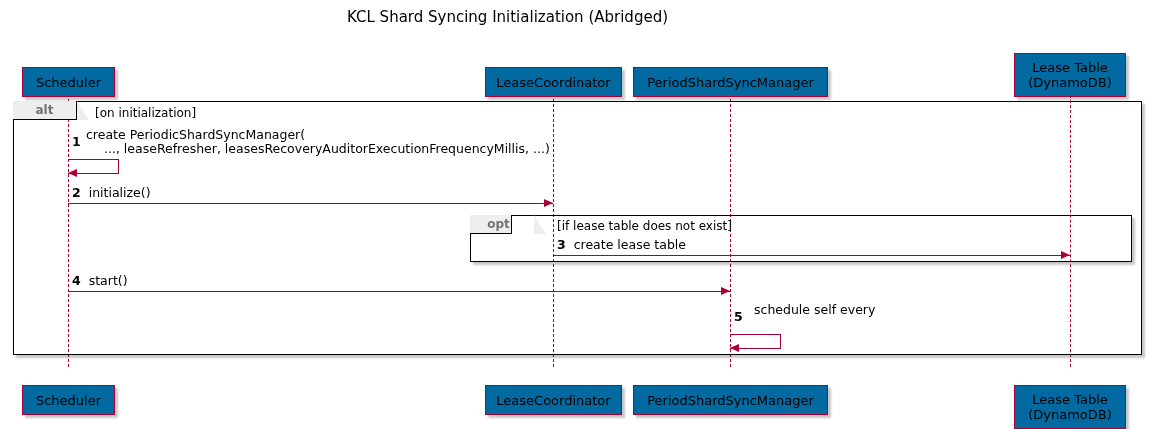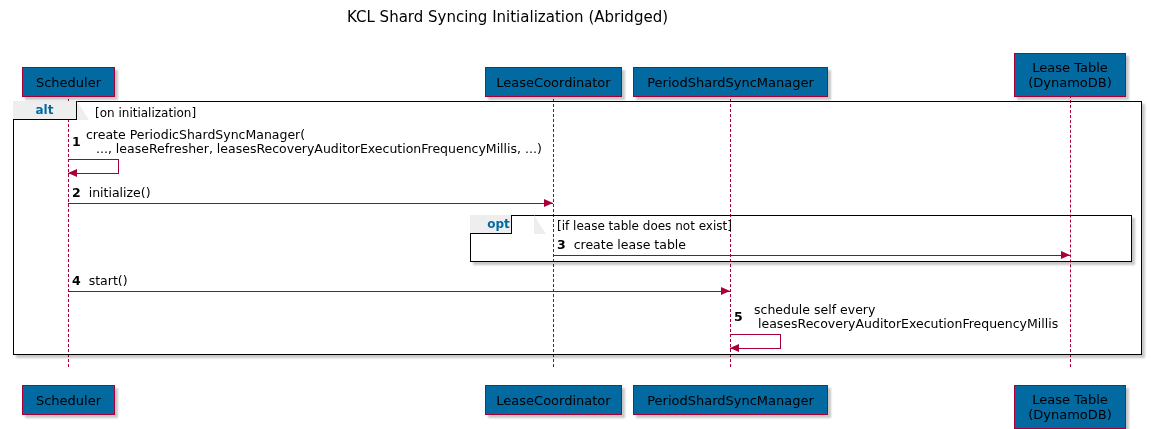--- a/index.html
+++ b/index.html
@@ -66,21 +66,21 @@
     background: rgba(255,255,255,0);
   }
   .fragment-label {
     position: absolute;
     box-sizing: border-box;
     background: #EEEEEE;
     border-right: 1.7px solid #000000;
     border-bottom: 1.7px solid #000000;
     font-size: 12px;
     font-weight: bold;
-    color: #0369a1;
+    color: #737373;
     text-align: center;
     line-height: 18px;
     height: 19px;
   }
   .fragment-label-notch {
     position: absolute;
     width: 0;
     height: 0;
     border-style: solid;
     border-width: 19px 0 0 12px;
@@ -155,21 +155,21 @@
   <div class="lifeline" style="left:1070px; top:90px; height:277px;"></div>
 
   <div class="fragment shadowed" style="left:13px; top:101px; width:1129px; height:254px;"></div>
   <div class="fragment-label" style="left:13px; top:101px; width:64px;">alt</div>
   <div class="fragment-label-notch" style="left:77px; top:101px;"></div>
   <div class="fragment-guard" style="left:95px; top:106px;">[on initialization]</div>
 
   <div class="msg-label" style="left:72px; top:128px;">
     <span class="msg-seq" style="position:absolute; left:0px; top:7px;">1</span>
     <span style="display:block; margin-left:14px;">create PeriodicShardSyncManager(</span>
-    <span style="display:block; margin-left:24px;">..., leaseRefresher, leasesRecoveryAuditorExecutionFrequencyMillis, ...)</span>
+    <span style="display:block; margin-left:32px;">..., leaseRefresher, leasesRecoveryAuditorExecutionFrequencyMillis, ...)</span>
   </div>
   <div class="self-loop" style="left:68px; top:159px; width:51px; height:15px;"></div>
   <div class="arrowhead left" style="left:68px; top:169px;"></div>
 
   <div class="msg-label" style="left:72px; top:186px;">
     <span class="msg-seq">2</span>
     <span style="margin-left:4px;">initialize()</span>
   </div>
   <div class="msg-line" style="left:68px; top:203px; width:485px;"></div>
   <div class="arrowhead right" style="left:544px; top:198.5px;"></div>
@@ -189,21 +189,20 @@
   <div class="msg-label" style="left:72px; top:274px;">
     <span class="msg-seq">4</span>
     <span style="margin-left:4px;">start()</span>
   </div>
   <div class="msg-line" style="left:68px; top:291px; width:662px;"></div>
   <div class="arrowhead right" style="left:721px; top:286.5px;"></div>
 
   <div class="msg-label" style="left:734px; top:303px;">
     <span class="msg-seq" style="position:absolute; left:0px; top:7px;">5</span>
     <span style="display:block; margin-left:20px;">schedule self every</span>
-    <span style="display:block; margin-left:24px;">leasesRecoveryAuditorExecutionFrequencyMillis</span>
   </div>
   <div class="self-loop" style="left:730px; top:334px; width:51px; height:15px;"></div>
   <div class="arrowhead left" style="left:730px; top:344px;"></div>
 
   <div class="participant" style="left:22px; top:55px; width:93px; height:30px;">
     <span class="pname-line">Scheduler</span>
   </div>
 
   <div class="participant" style="left:485px; top:55px; width:137px; height:30px;">
     <span class="pname-line">LeaseCoordinator</span>

